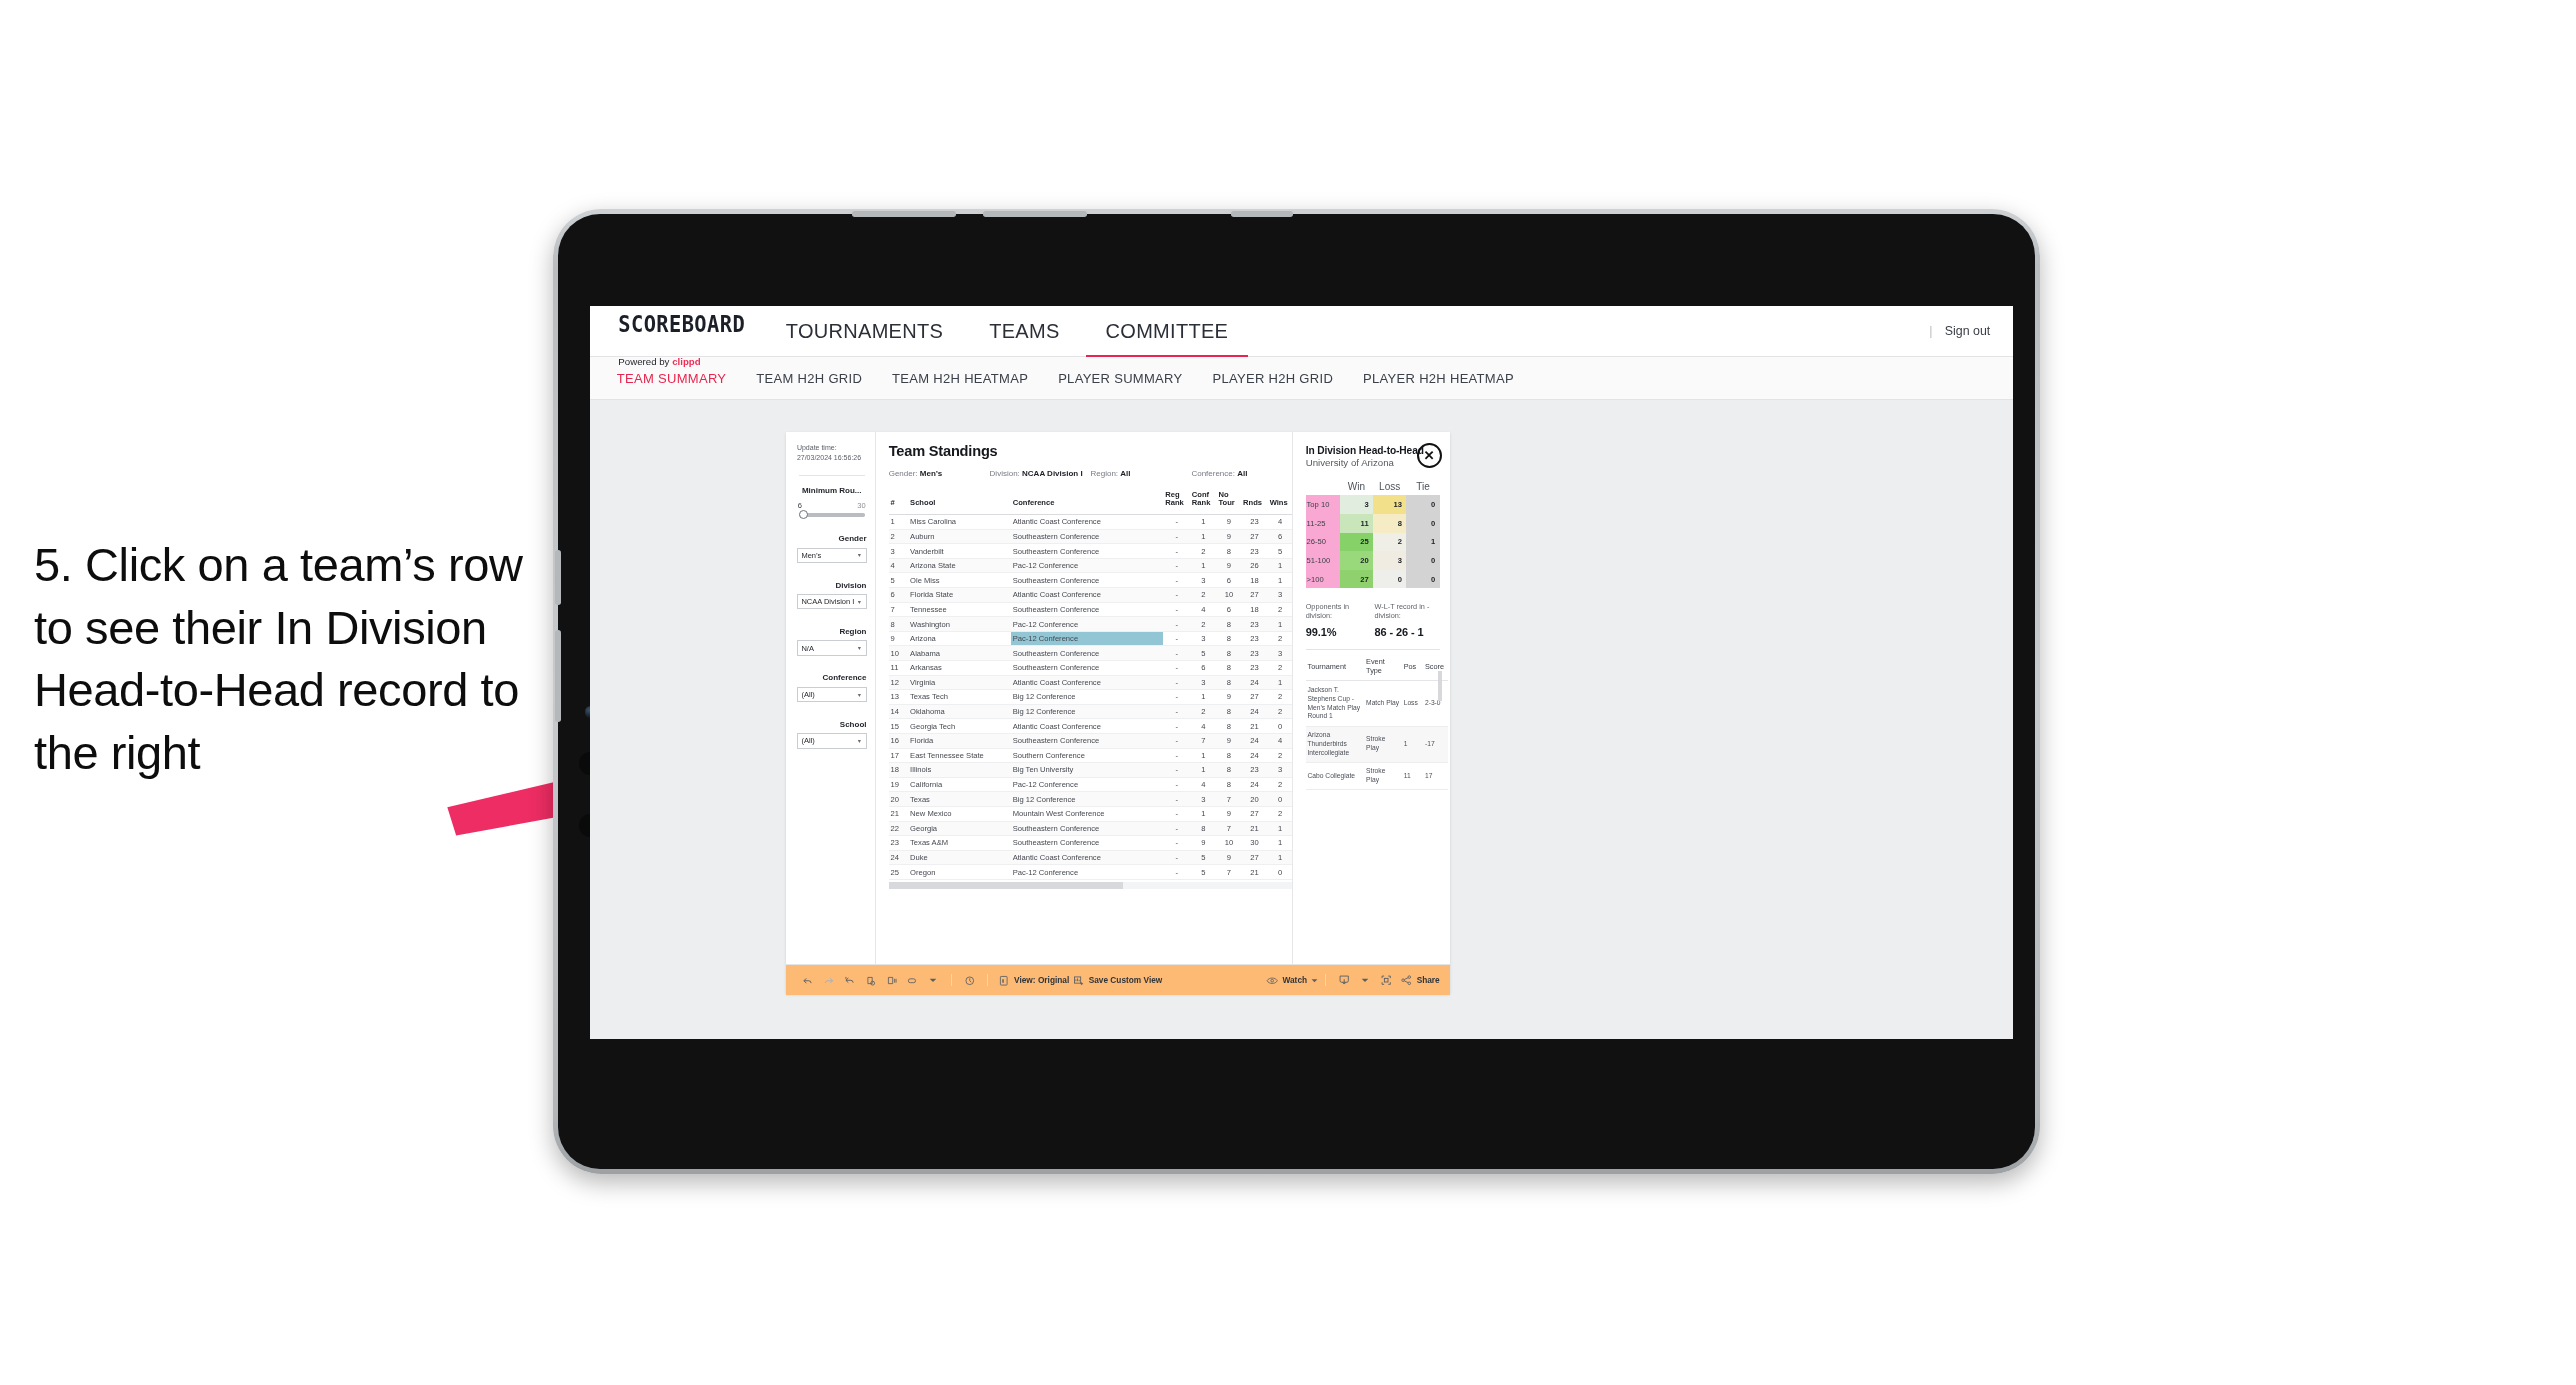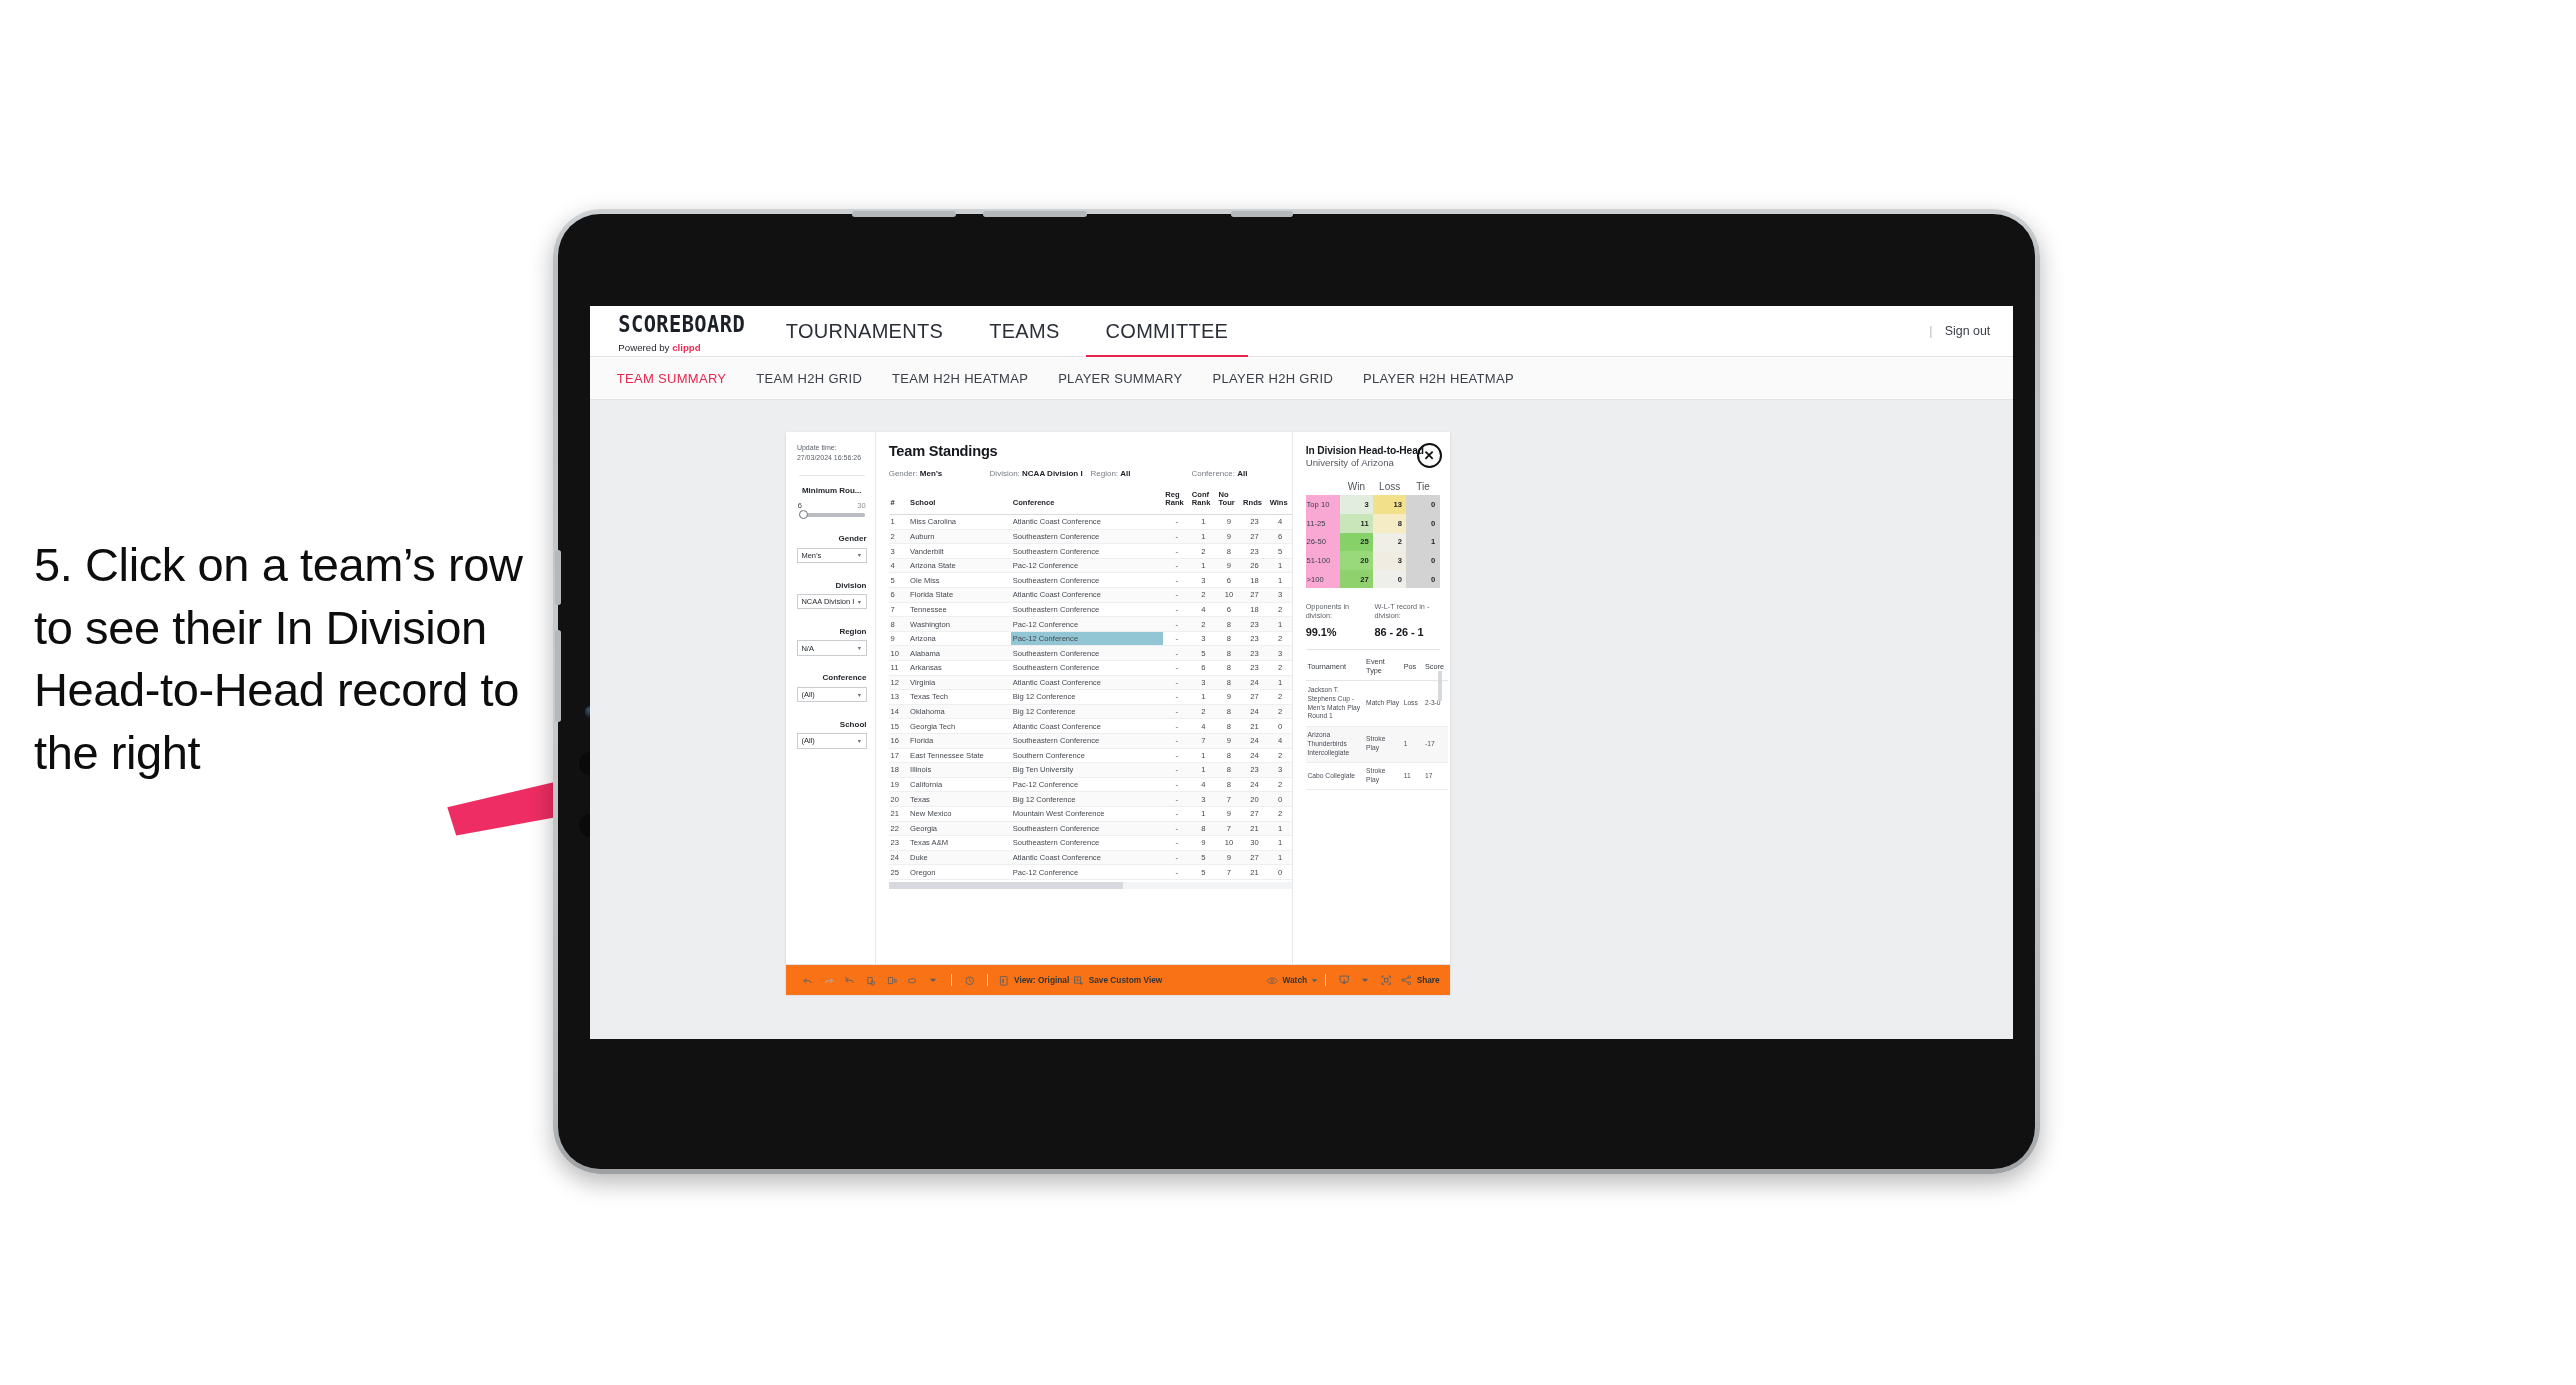--- a/index.html
+++ b/index.html
@@ -49,21 +49,21 @@
     background:#ffffff;overflow:hidden;
   }
   .screen-wrap{position:absolute;left:32px;top:92px;width:1423px;height:733px;background:#fff;}
 
   
   .navbar{height:50px;background:#fff;display:flex;align-items:stretch;
           border-bottom:0.9px solid #e3e3e5;position:relative;}
   .brand{padding:5.3px 17.7px 3.5px 28px;display:flex;flex-direction:column;}
   .brand-name{font-size:20.4px;font-weight:700;letter-spacing:0.4px;color:#1b1f28;
               font-family:"DejaVu Sans Mono", monospace;transform:scaleY(1.12);transform-origin:left center;}
-  .brand-sub{font-size:9.7px;color:#23262d;margin-top:6px;}
+  .brand-sub{font-size:9.7px;color:#23262d;margin-top:20px;}
   .brand-sub b{color:#ef2d56;font-weight:700;}
   .nav-items{display:flex;align-items:stretch;}
   .nav-item{
     display:flex;align-items:center;padding:0 23px;font-size:20px;color:#2b2f38;
     letter-spacing:0.3px;cursor:pointer;position:relative;
   }
   .nav-item.active:after{
     content:"";position:absolute;left:3.5px;right:3.5px;bottom:-0.9px;height:2.7px;background:#e8254e;
   }
   .nav-right{margin-left:auto;display:flex;align-items:center;padding-right:23px;gap:12.4px;
@@ -155,21 +155,21 @@
   table.tour th{text-align:left;font-weight:400;color:#3b4048;font-size:7.3px;padding:0 1.8px 5.3px 1.8px;
                 border-bottom:0.9px solid #e4e5e8;}
   table.tour td{padding:4.4px 1.8px;color:#4a4f57;border-bottom:0.9px solid #eceded;line-height:1.32;vertical-align:middle;}
   table.tour tbody tr:nth-child(even){background:#f7f7f8;}
   .tw-t{width:55px;}.tw-e{width:34px;}.tw-p{width:17.7px;}.tw-s{width:21px;}
   .tour-wrap{position:relative;}
   .tour-scroll{position:absolute;right:-2.7px;top:14px;width:4.4px;height:30px;background:#d6d8db;}
 
   
   .toolbar{
-    height:30px;border-top:0.9px solid #e4e5e7;background:#f97316;display:flex;align-items:center;
+    height:30px;border-top:0.9px solid #e4e5e7;background:#fdba74;display:flex;align-items:center;
     padding:0 10.6px;font-size:8.3px;color:#3d424a;gap:0;
   }
   .tb-ic{width:21px;display:flex;align-items:center;justify-content:center;color:#5a5f66;font-size:11.5px;cursor:pointer;}
   .tb-sep{width:0.9px;height:12.4px;background:#d8dade;margin:0 7px;}
   .tb-txt{display:flex;align-items:center;gap:4.4px;margin-left:3.5px;cursor:pointer;}
   .tb-right{margin-left:auto;display:flex;align-items:center;gap:0;}
   .tb-lbl{font-weight:600;color:#2f343b;}
   svg.icn{display:block;}
 </style>
 </head>

